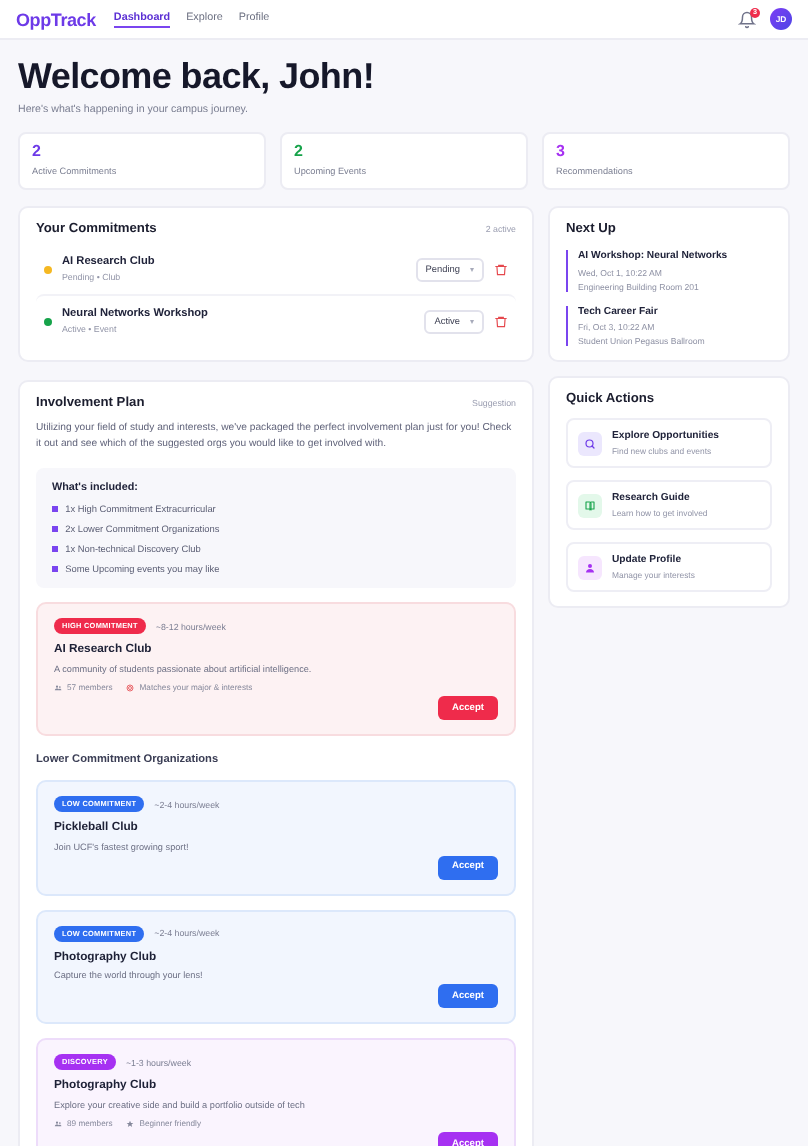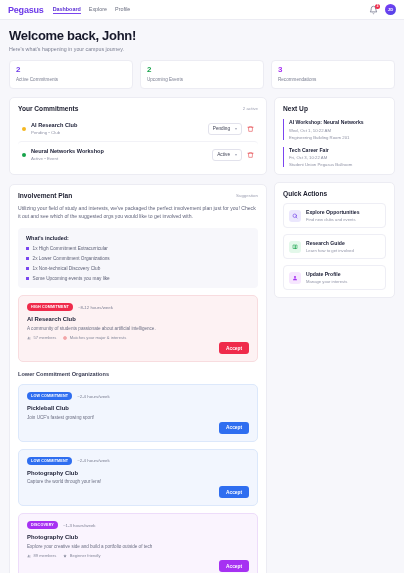--- a/index.html
+++ b/index.html
@@ -32,21 +32,21 @@
   }
   .avatar {
     width: 11px; height: 11px; border-radius: 50%;
     background: linear-gradient(135deg,#7b3df5,#4f46e5);
     color: #fff; font-size: 4.2px; font-weight: bold;
     display: flex; align-items: center; justify-content: center;
   }
 
   
   .content { padding: 8px 9px 0 9px; }
-  .welcome-title { font-size: 13px; font-weight: bold; letter-spacing: -0.3px; color: #16182a; }
+  .welcome-title { font-size: 18px; font-weight: bold; letter-spacing: -0.3px; color: #16182a; }
   .welcome-sub { font-size: 5.3px; color: #7a7e91; margin-top: 3px; }
 
   .stats { display: flex; gap: 7px; margin-top: 8px; }
   .stat-card {
     flex: 1; background: #fff; border: 1px solid #ececf3; border-radius: 4px;
     padding: 5px 6px 6px 6px;
   }
   .stat-num { font-size: 8px; font-weight: bold; line-height: 1.05; }
   .stat-label { font-size: 4.6px; color: #7a7e91; margin-top: 3px; }
 
@@ -137,21 +137,21 @@
   .accept.disc { background: #a631f2; }
   .rec-spacer { height: 14px; }
   .section-label { font-size: 5.6px; font-weight: bold; color: #3b3e55; margin-top: 9px; }
 </style>
 </head>
 <body>
 
 <div class="page">
 
   <div class="navbar">
-    <div class="brand">Pegasus</div>
+    <div class="brand">OppTrack</div>
     <div class="navlinks">
       <div class="navlink active">Dashboard</div>
       <div class="navlink">Explore</div>
       <div class="navlink">Profile</div>
     </div>
     <div class="nav-right">
       <div class="bell-wrap">
         <svg class="bell" viewBox="0 0 24 24" fill="none" stroke="#70738a" stroke-width="2" stroke-linecap="round">
           <path d="M18 8a6 6 0 1 0-12 0c0 7-3 9-3 9h18s-3-2-3-9"></path>
           <path d="M13.7 21a2 2 0 0 1-3.4 0"></path>

